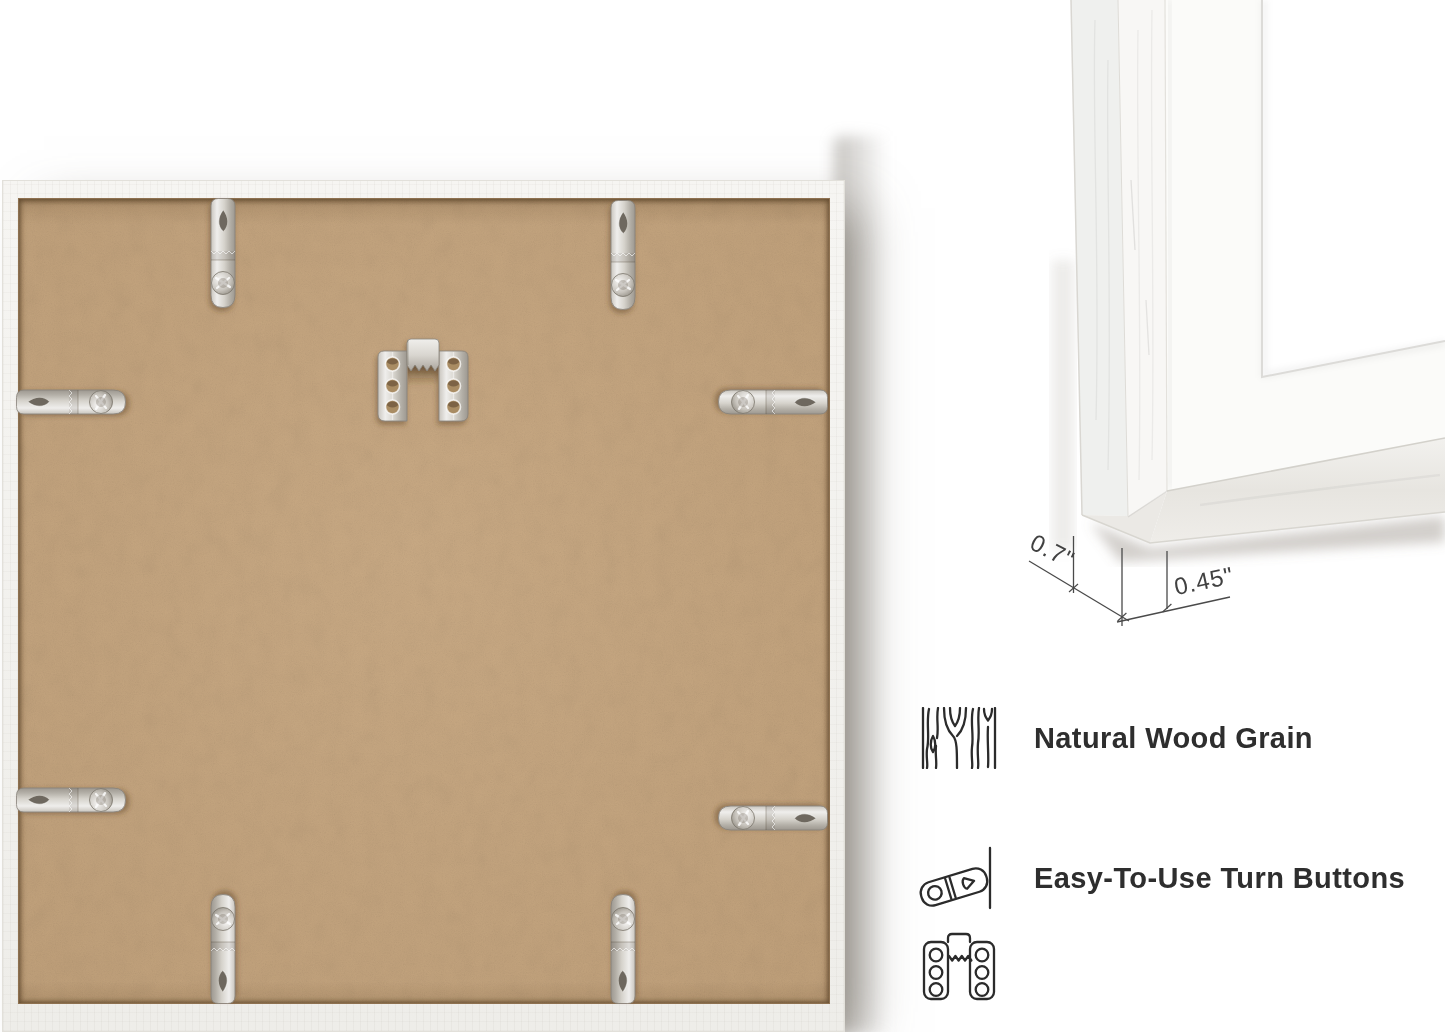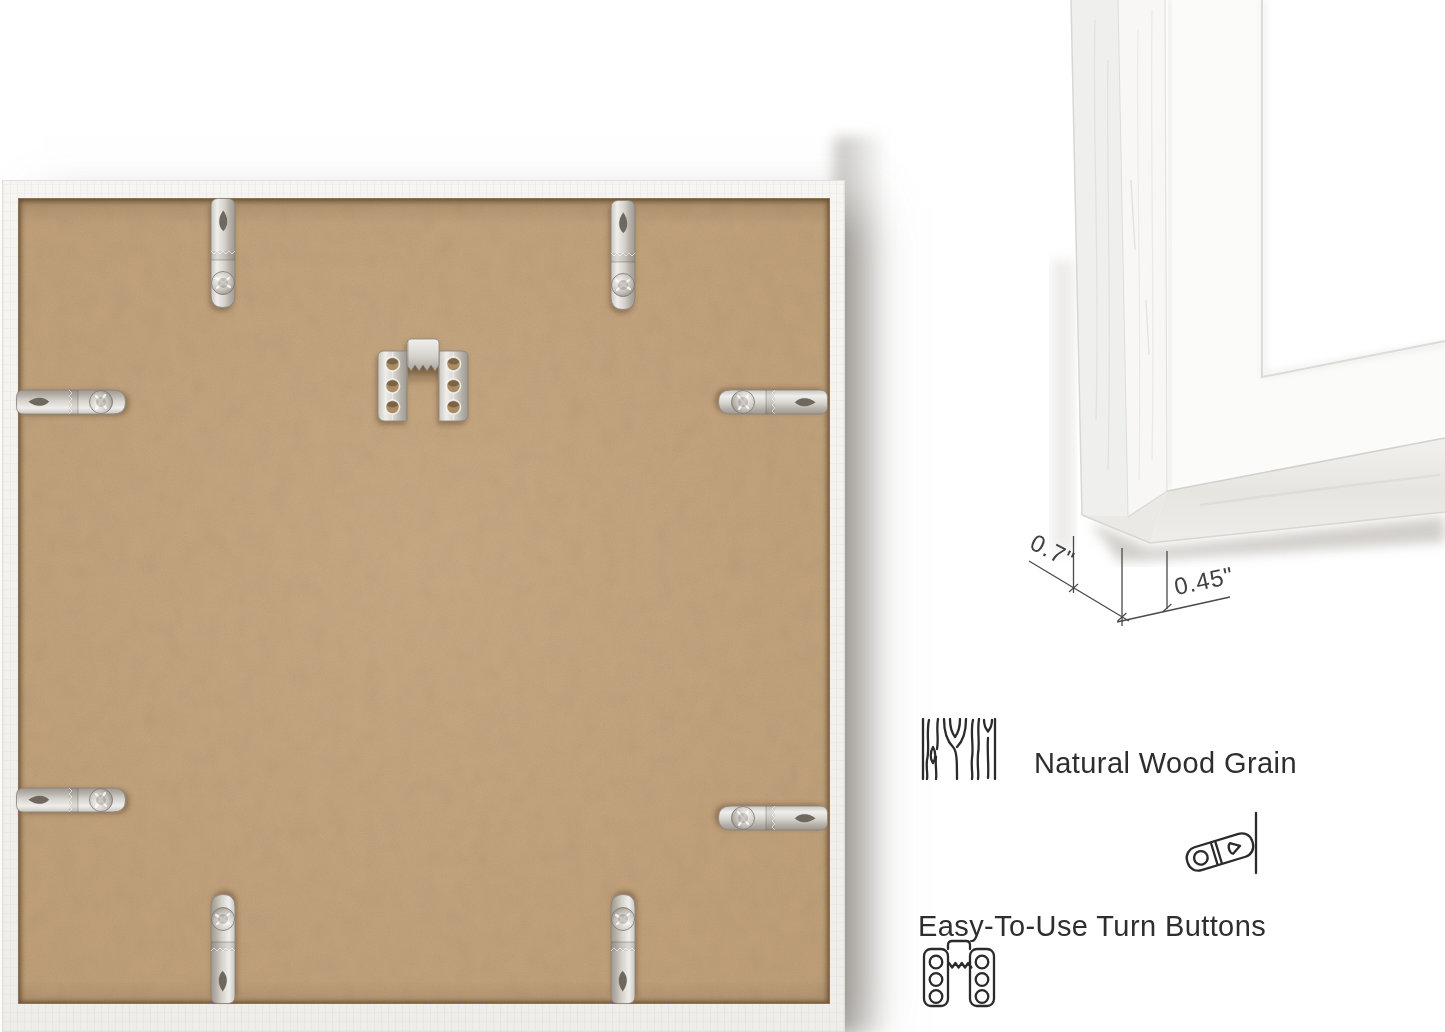--- a/index.html
+++ b/index.html
@@ -25,25 +25,25 @@
   .backing::after{content:"";position:absolute;inset:0;pointer-events:none;background:
       linear-gradient(180deg,rgba(92,66,38,0.18),rgba(92,66,38,0) 26px),
       linear-gradient(0deg,rgba(92,66,38,0.15),rgba(92,66,38,0) 22px),
       radial-gradient(120% 120% at 50% 45%,rgba(255,255,255,0.05),rgba(92,66,38,0.12));}
   .hw{position:absolute;left:0;top:0;pointer-events:none;}
 
   
   .detail{position:absolute;left:1000px;top:0;}
 
   
-  .feature-row{position:absolute;left:918px;display:flex;align-items:flex-end;gap:34px;height:84px;}
+  .feature-row{position:absolute;left:918px;display:flex;align-items:center;gap:34px;height:84px;font-weight:bold;}
   .feature-row .f-icon{width:82px;display:flex;justify-content:center;align-items:center;}
   .feature-row .f-label{font-size:29px;color:#2e2e2e;letter-spacing:0.4px;white-space:nowrap;}
   .f-icon svg{stroke:#2b2b2b;fill:none;stroke-width:2.3;stroke-linecap:round;stroke-linejoin:round;}
-  .row-1{top:696px;} .row-2{top:810px;flex-direction:column;} .row-3{top:925px;}
+  .row-1{top:696px;} .row-2{top:836px;} .row-3{top:925px;}
 </style>
 </head>
 <body>
 
 <div class="canvas">
 
   <div class="wall-shadow"></div>
 
   <div class="frame">
     <div class="backing">

